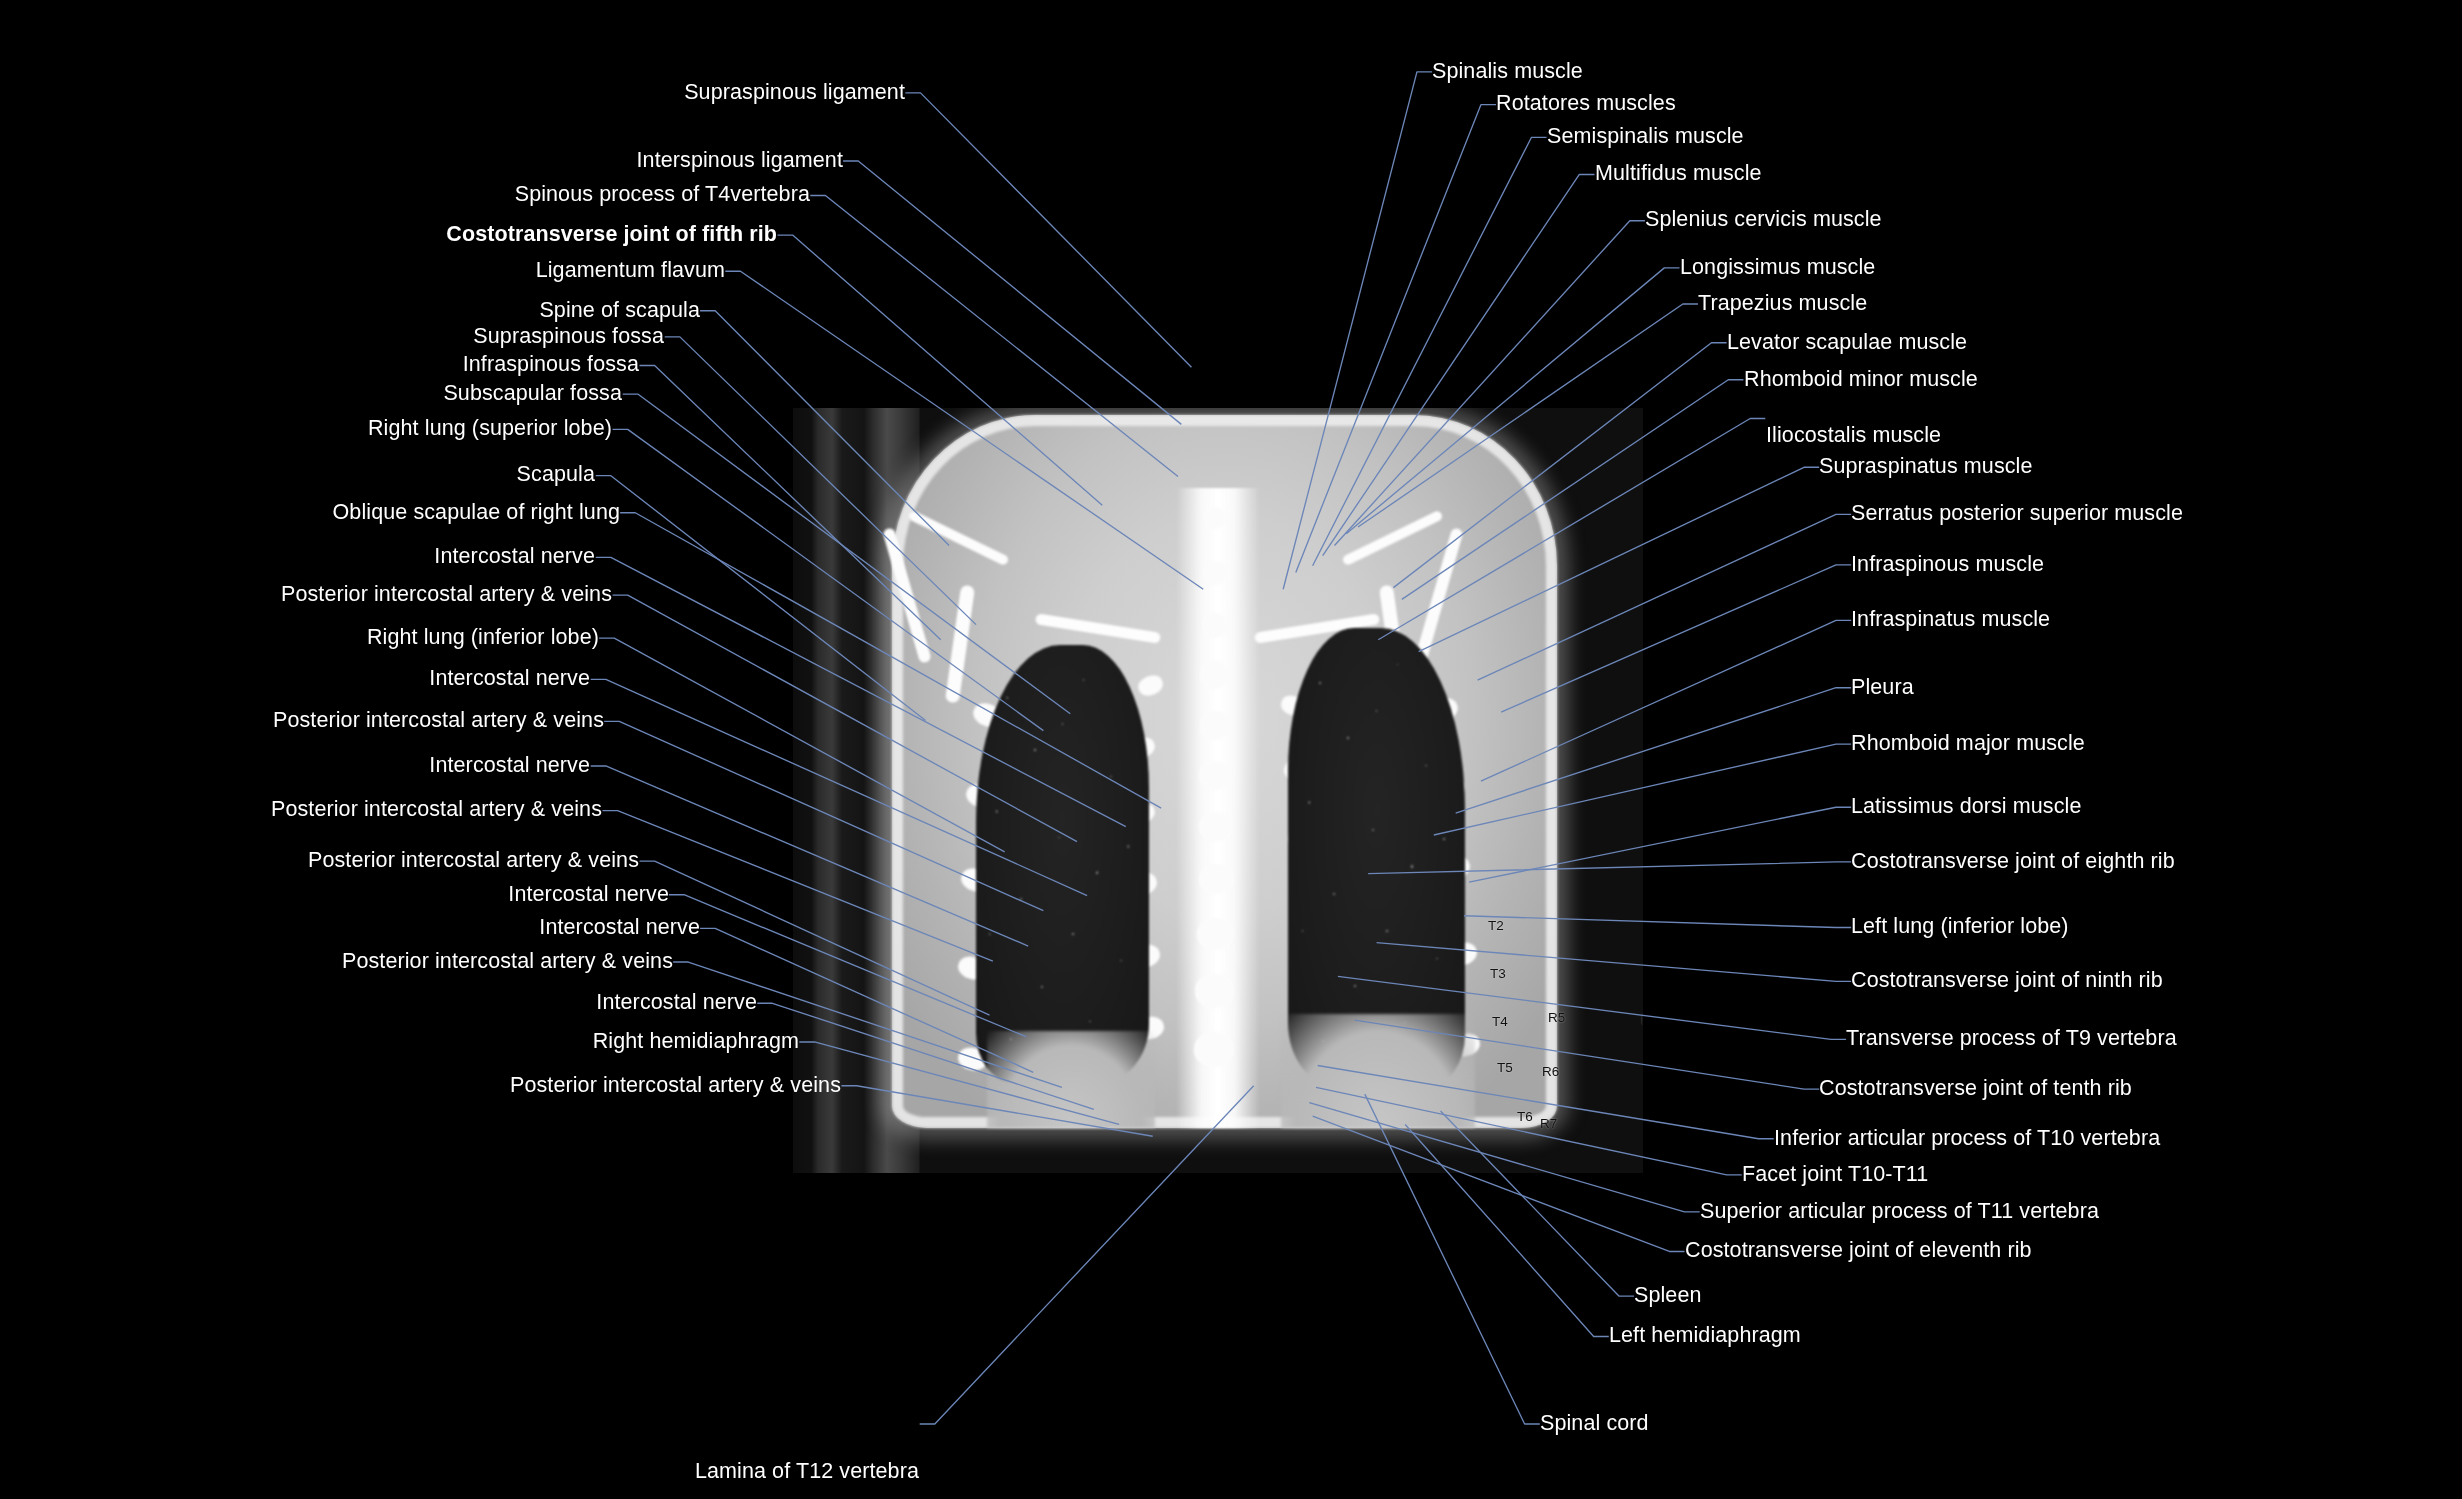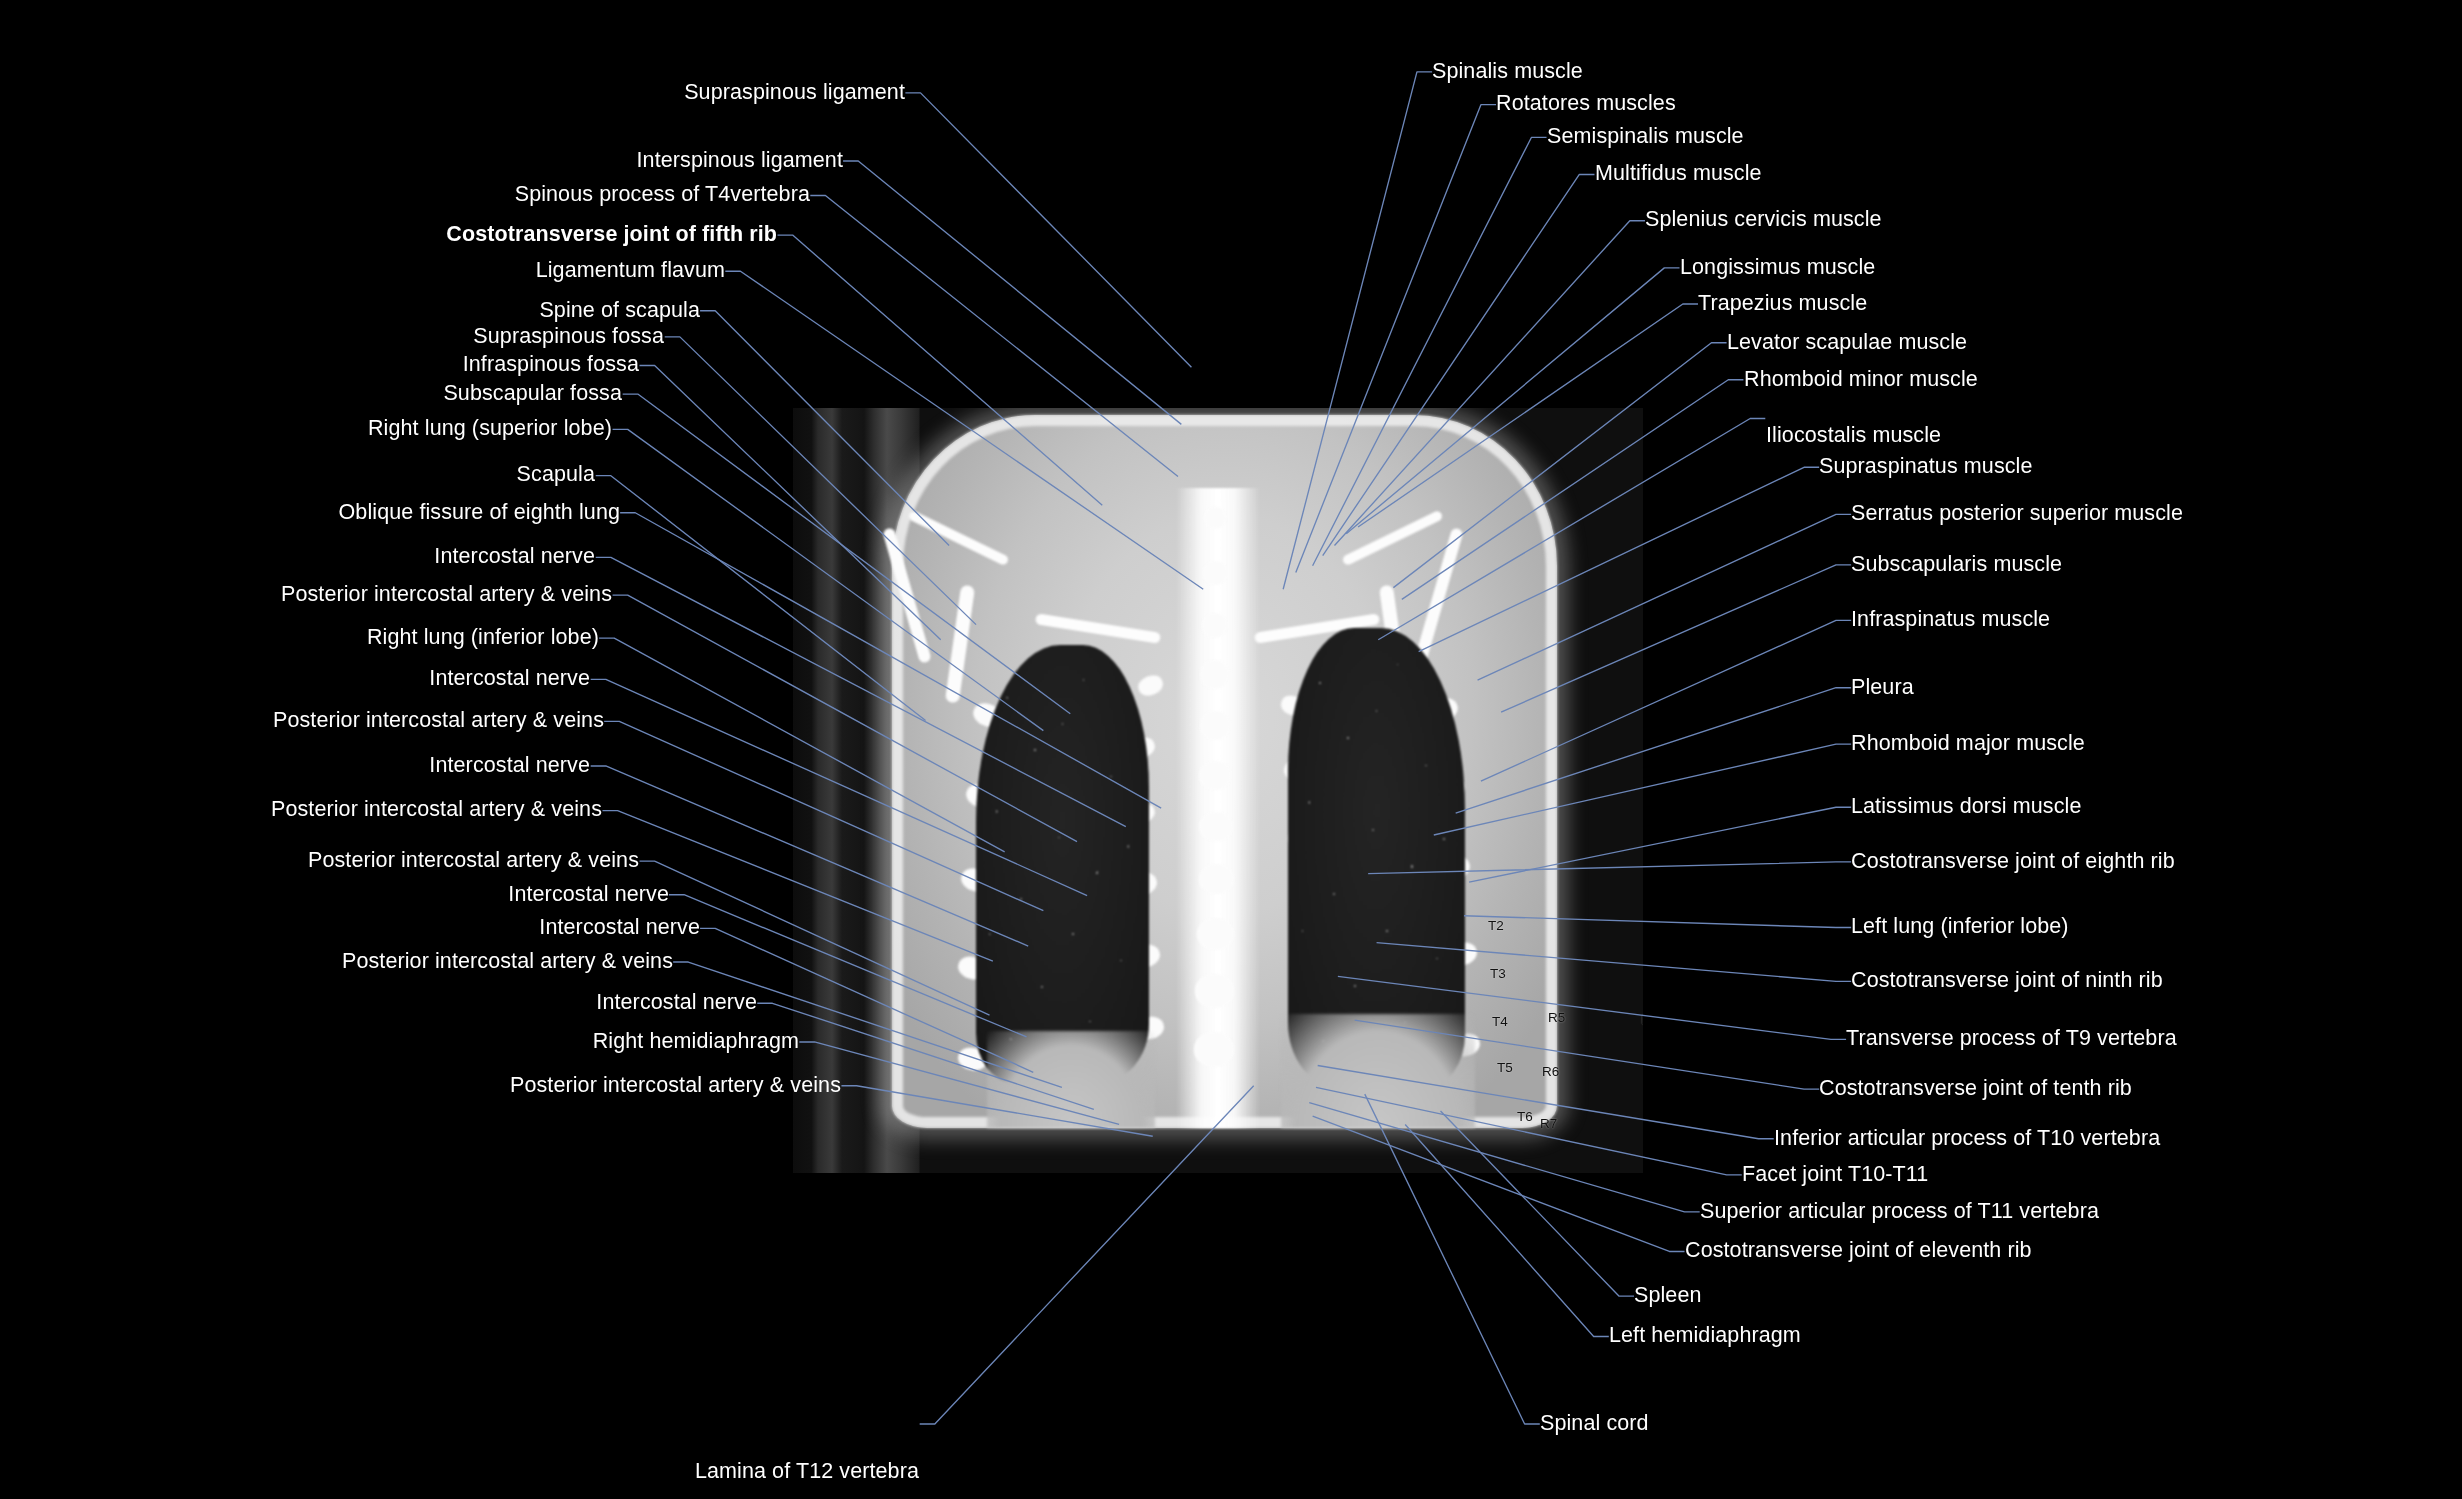--- a/index.html
+++ b/index.html
@@ -233,21 +233,21 @@
       <div class="ann l" style="right: 1619px; top: 161px;">Interspinous ligament</div>
       <div class="ann l" style="right: 1652px; top: 195px;">Spinous process of T4vertebra</div>
       <div class="ann l" style="right: 1685px; top: 235px; font-weight: bold;">Costotransverse joint of fifth rib</div>
       <div class="ann l" style="right: 1737px; top: 271px;">Ligamentum flavum</div>
       <div class="ann l" style="right: 1762px; top: 311px;">Spine of scapula</div>
       <div class="ann l" style="right: 1798px; top: 337px;">Supraspinous fossa</div>
       <div class="ann l" style="right: 1823px; top: 365px;">Infraspinous fossa</div>
       <div class="ann l" style="right: 1840px; top: 394px;">Subscapular fossa</div>
       <div class="ann l" style="right: 1850px; top: 429px;">Right lung (superior lobe)</div>
       <div class="ann l" style="right: 1867px; top: 475px;">Scapula</div>
-      <div class="ann l" style="right: 1842px; top: 513px;">Oblique fissure of eighth lung</div>
+      <div class="ann l" style="right: 1842px; top: 513px;">Oblique scapulae of right lung</div>
       <div class="ann l" style="right: 1867px; top: 557px;">Intercostal nerve</div>
       <div class="ann l" style="right: 1850px; top: 595px;">Posterior intercostal artery &amp; veins</div>
       <div class="ann l" style="right: 1863px; top: 638px;">Right lung (inferior lobe)</div>
       <div class="ann l" style="right: 1872px; top: 679px;">Intercostal nerve</div>
       <div class="ann l" style="right: 1858px; top: 721px;">Posterior intercostal artery &amp; veins</div>
       <div class="ann l" style="right: 1872px; top: 766px;">Intercostal nerve</div>
       <div class="ann l" style="right: 1860px; top: 810px;">Posterior intercostal artery &amp; veins</div>
       <div class="ann l" style="right: 1823px; top: 861px;">Posterior intercostal artery &amp; veins</div>
       <div class="ann l" style="right: 1793px; top: 895px;">Intercostal nerve</div>
       <div class="ann l" style="right: 1762px; top: 928px;">Intercostal nerve</div>
@@ -263,21 +263,21 @@
       <div class="ann r" style="left: 1547px; top: 137px;">Semispinalis muscle</div>
       <div class="ann r" style="left: 1595px; top: 174px;">Multifidus muscle</div>
       <div class="ann r" style="left: 1645px; top: 220px;">Splenius cervicis muscle</div>
       <div class="ann r" style="left: 1680px; top: 268px;">Longissimus muscle</div>
       <div class="ann r" style="left: 1698px; top: 304px;">Trapezius muscle</div>
       <div class="ann r" style="left: 1727px; top: 343px;">Levator scapulae muscle</div>
       <div class="ann r" style="left: 1744px; top: 380px;">Rhomboid minor muscle</div>
       <div class="ann r" style="left: 1766px; top: 436px;">Iliocostalis muscle</div>
       <div class="ann r" style="left: 1819px; top: 467px;">Supraspinatus muscle</div>
       <div class="ann r" style="left: 1851px; top: 514px;">Serratus posterior superior muscle</div>
-      <div class="ann r" style="left: 1851px; top: 565px;">Subscapularis muscle</div>
+      <div class="ann r" style="left: 1851px; top: 565px;">Infraspinous muscle</div>
       <div class="ann r" style="left: 1851px; top: 620px;">Infraspinatus muscle</div>
       <div class="ann r" style="left: 1851px; top: 688px;">Pleura</div>
       <div class="ann r" style="left: 1851px; top: 744px;">Rhomboid major muscle</div>
       <div class="ann r" style="left: 1851px; top: 807px;">Latissimus dorsi muscle</div>
       <div class="ann r" style="left: 1851px; top: 862px;">Costotransverse joint of eighth rib</div>
       <div class="ann r" style="left: 1851px; top: 927px;">Left lung (inferior lobe)</div>
       <div class="ann r" style="left: 1851px; top: 981px;">Costotransverse joint of ninth rib</div>
       <div class="ann r" style="left: 1846px; top: 1039px;">Transverse process of T9 vertebra</div>
       <div class="ann r" style="left: 1819px; top: 1089px;">Costotransverse joint of tenth rib</div>
       <div class="ann r" style="left: 1774px; top: 1139px;">Inferior articular process of T10 vertebra</div>

